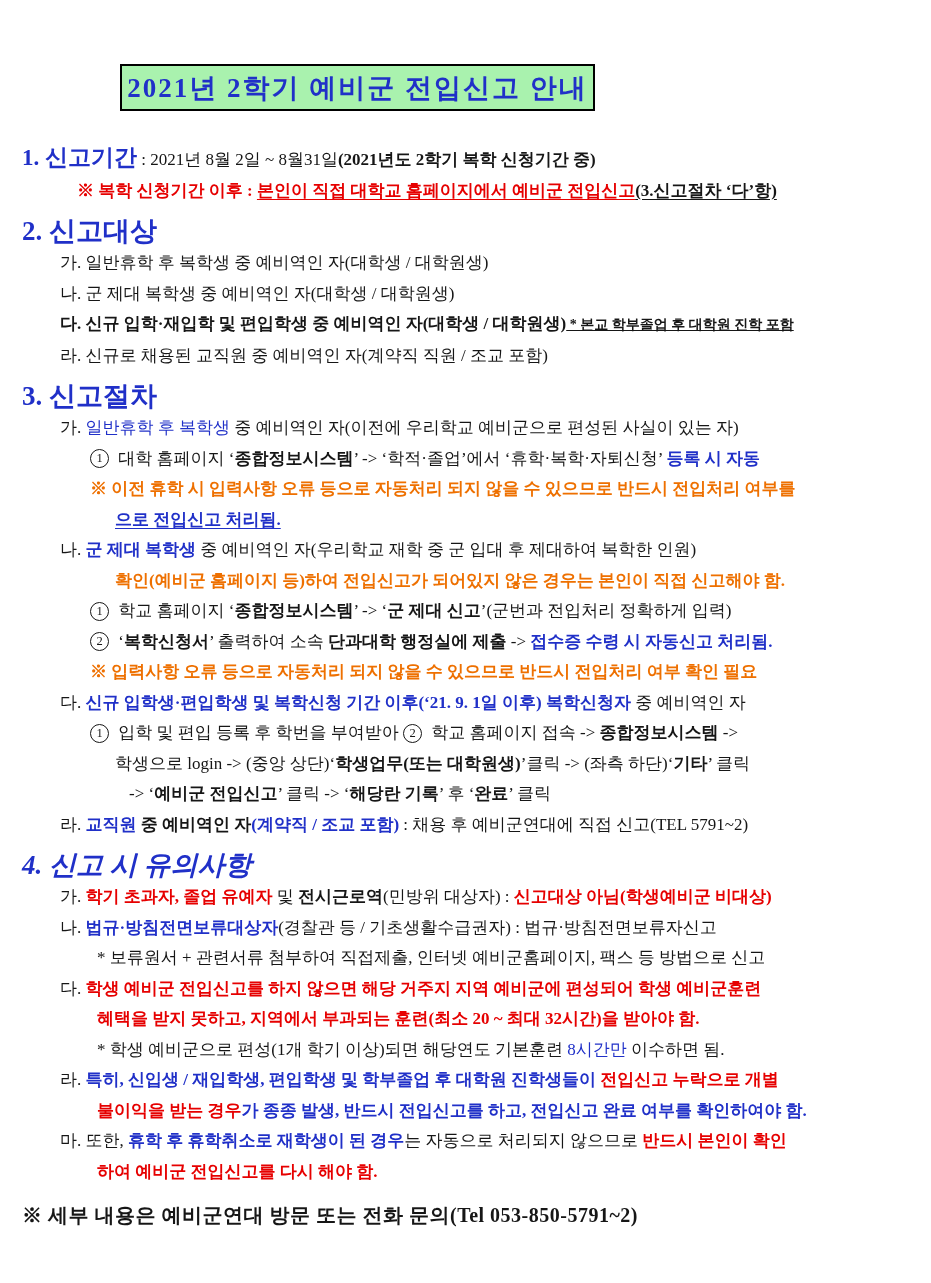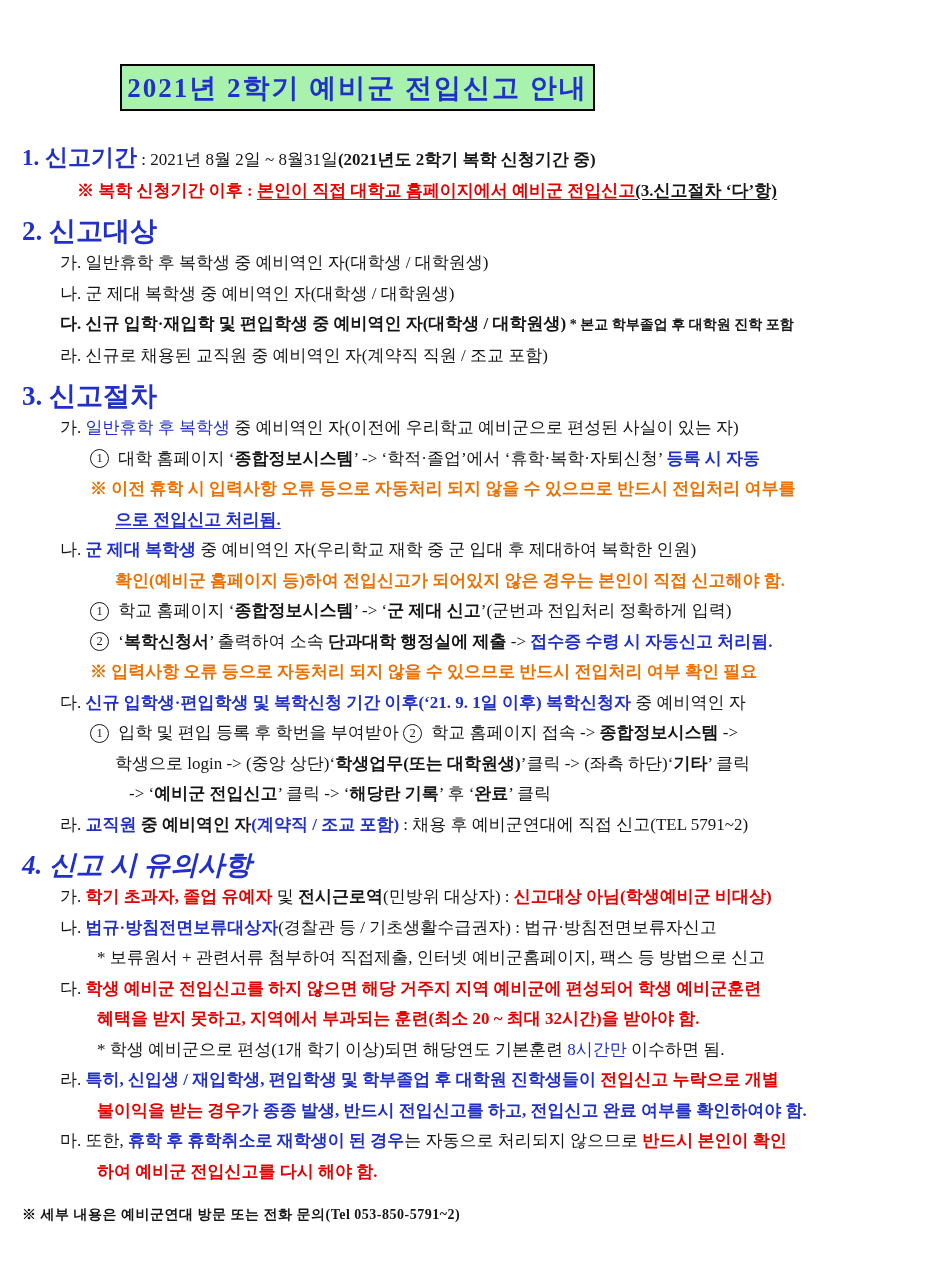--- a/index.html
+++ b/index.html
@@ -30,28 +30,28 @@
   .ind-a{padding-left:2px;}
   .ind-b{padding-left:40px;}
   .ind-c{padding-left:57px;}
   .ind-d{padding-left:70px;}
   .ind-e{padding-left:77px;}
   .ind-f{padding-left:95px;}
   .ind-g{padding-left:109px;}
   .h{font-size:27px;line-height:34px;}
   .h .seg{font-weight:600;}
   .hseg{font-size:23px;font-weight:700;}
-  .footer-line{font-size:14px;font-weight:bold;line-height:36px;margin-top:10px;letter-spacing:0.5px;}
+  .footer-line{font-size:20px;font-weight:bold;line-height:36px;margin-top:10px;letter-spacing:0.5px;}
   .c-black{color:var(--black,#1a1a1a);}
   .c-blue{color:var(--blue,#2233cc);}
   .c-red{color:var(--red,#e80000);}
   .c-orange{color:var(--orange,#ef7100);}
   .b{font-weight:bold;}
   .u{text-decoration:underline;text-underline-offset:3px;}
-  .sm{font-size:14px;}
+  .sm{font-size:14px;text-decoration:underline;}
   .circ{
     display:inline-block;box-sizing:border-box;
     width:19px;height:19px;line-height:16px;
     border:1.3px solid currentColor;border-radius:50%;
     text-align:center;font-size:12.5px;
     margin-right:5px;vertical-align:1.5px;
   }
 </style>
 </head>
 <body style="background: rgb(255, 255, 255);">

